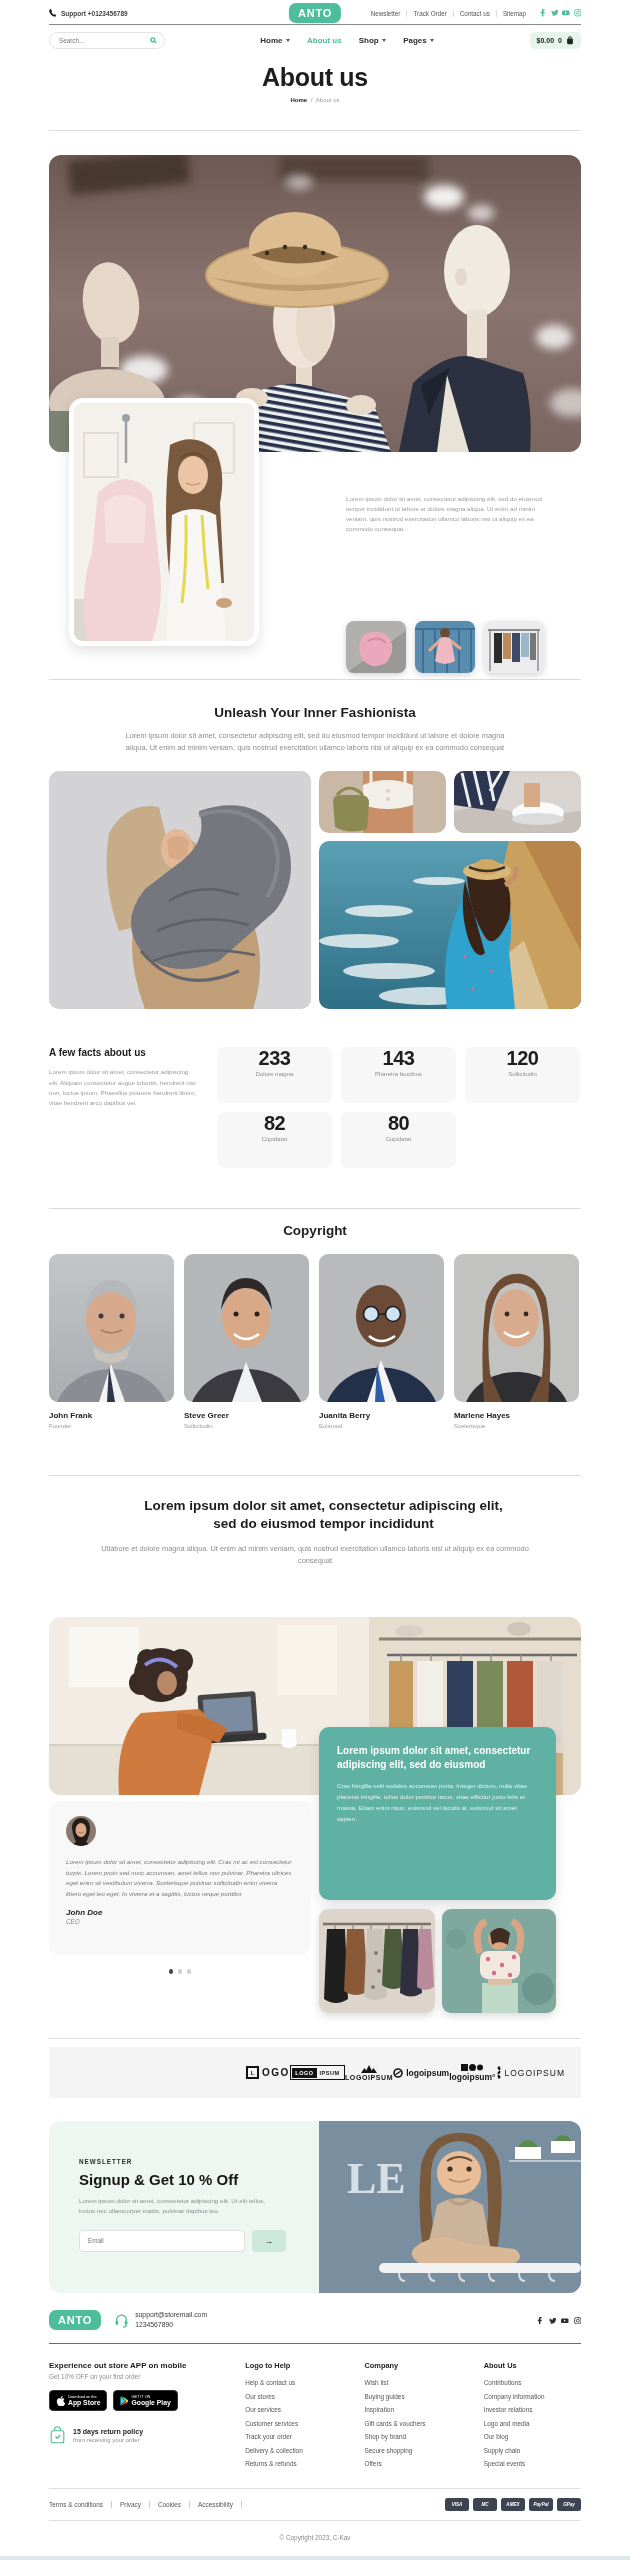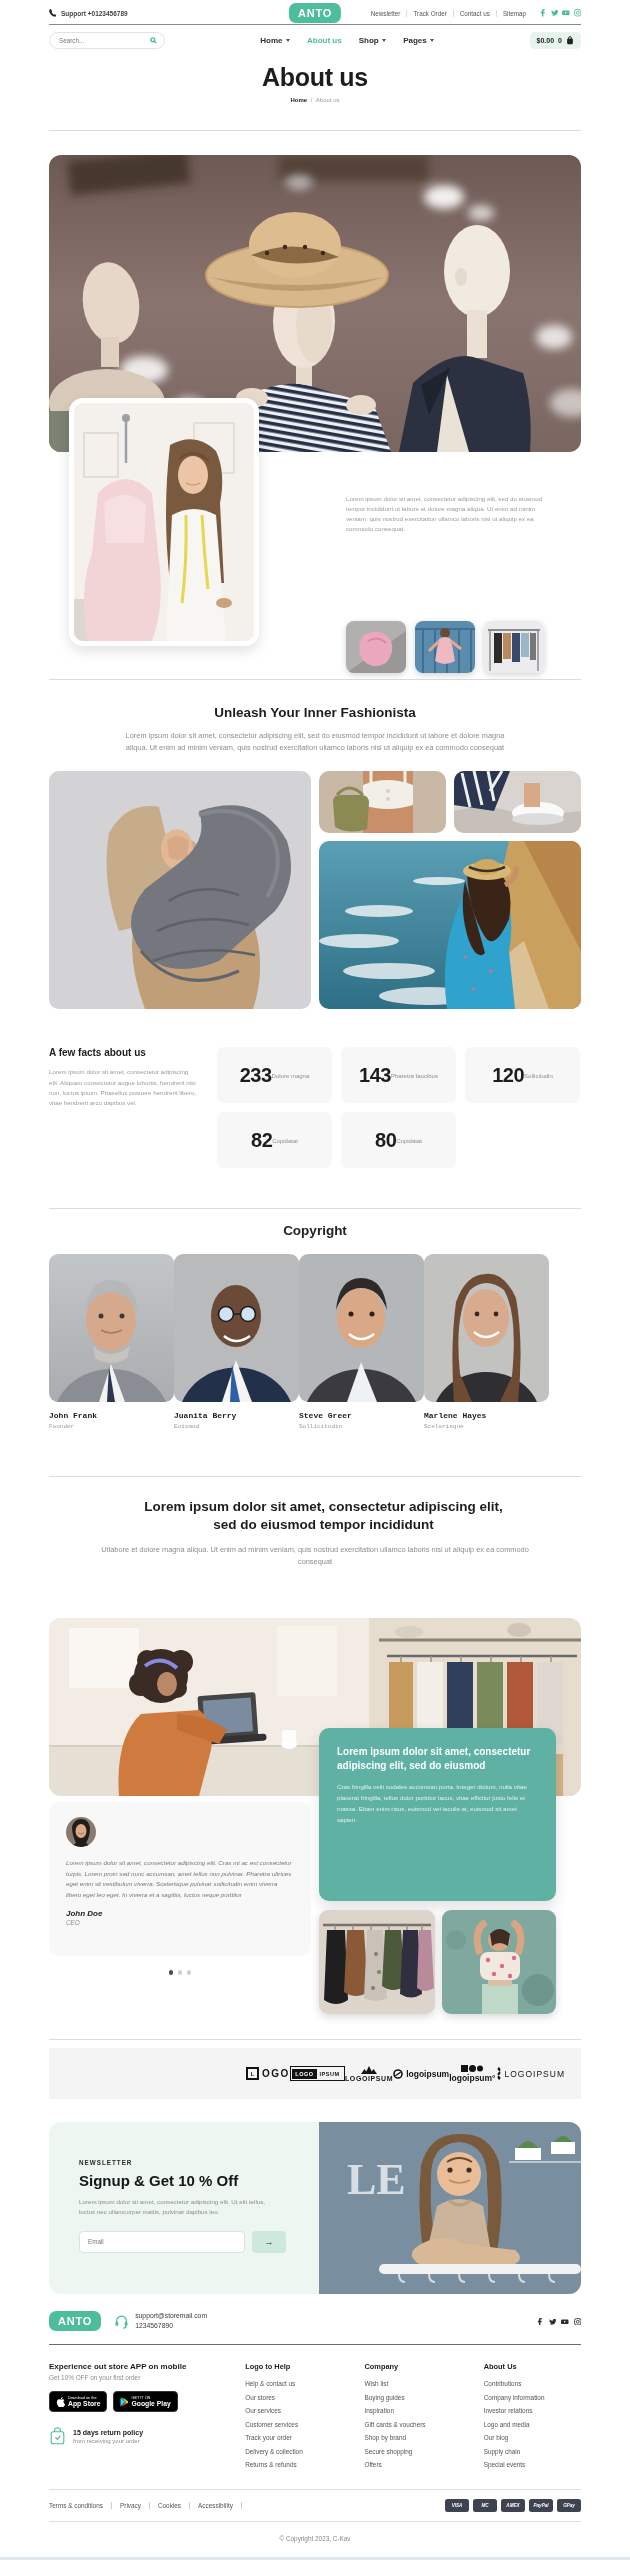--- a/index.html
+++ b/index.html
@@ -69,30 +69,30 @@
   .g-row{display:flex;gap:8px;}
   .g-sm{width:127px;height:62px;border-radius:10px;overflow:hidden;}
   .g-beach{width:262px;height:168px;border-radius:10px;overflow:hidden;}
 
   
   .facts{display:flex;margin-top:38px;}
   .facts-left{width:168px;}
   .facts-left h3{margin:0;font-size:10px;font-weight:bold;color:#1d1d1d;}
   .facts-left p{margin:9px 18px 0 0;font-size:6.2px;line-height:1.65;color:#9b9b9b;}
   .facts-grid{flex:1;display:flex;flex-wrap:wrap;gap:9px;align-content:flex-start;}
-  .stat{width:115px;height:56px;background:#f7f7f7;border-radius:7px;display:flex;flex-direction:row;
-    align-items:center;justify-content:center;}
+  .stat{width:115px;height:56px;background:#f7f7f7;border-radius:7px;display:flex;flex-direction:column;
+    align-items:center;justify-content:flex-start;}
   .stat-v{font-size:20px;font-weight:bold;color:#1d1d1d;letter-spacing:-.5px;}
   .stat-l{font-size:6px;color:#8d8d8d;margin-top:1px;}
   .rule-facts{margin-top:40px;}
 
   
   .lead{text-align:center;margin-top:14px;}
   .lead h2{margin:0;font-size:13.5px;font-weight:bold;}
-  .team{display:flex;margin-top:16px;text-align:left;font-family:Liberation Mono, monospace;}
+  .team{display:flex;gap:10px;margin-top:16px;text-align:left;}
   .member{width:125px;cursor:default;}
   .member .ph{width:125px;height:148px;border-radius:9px;overflow:hidden;}
   .m-name{font-size:8px;font-weight:bold;color:#1d1d1d;margin-top:9px;}
   .m-role{font-size:6px;color:#9a9a9a;margin-top:2.5px;}
   .rule-lead{margin-top:46px;}
 
   
   .story{margin-top:21px;text-align:center;}
   .story h2{margin:0;font-size:13.5px;line-height:1.35;font-weight:bold;color:#1d1d1d;}
   .story h2 span{display:block;padding-left:17px;}
@@ -559,49 +559,49 @@
               <circle cx="52" cy="62" r="2.5" fill="#3a3a3a"></circle>
                 <circle cx="73" cy="62" r="2.5" fill="#3a3a3a"></circle>
             </svg>
           </div>
           <div class="m-name">John Frank</div>
           <div class="m-role">Founder</div>
         </div>
         <div class="member">
           <div class="ph">
             <svg viewBox="0 0 125 148" width="125" height="148" preserveAspectRatio="none">
+              <rect width="125" height="148" fill="#b4b7b9"></rect>
+              <path d="M8 148 C28 104 97 104 117 148 Z" fill="#3a3a40"></path>
+              <path d="M48 148 L62 108 L78 148 Z" fill="#eef2f4"></path>
+              <ellipse cx="62" cy="64" rx="24" ry="30" fill="#d8a887"></ellipse>
+              <path d="M37 56 Q40 24 62 24 Q85 24 88 56 Q80 34 62 34 Q45 34 37 56z" fill="#2f2a28"></path>
+              <path d="M50 80 Q62 90 75 80" stroke="#fff" stroke-width="2.5" fill="none"></path>
+              <circle cx="52" cy="60" r="2.5" fill="#2e2014"></circle>
+                <circle cx="73" cy="60" r="2.5" fill="#2e2014"></circle>
+            </svg>
+          </div>
+          <div class="m-name">Steve Greer</div>
+          <div class="m-role">Sollicitudin</div>
+        </div>
+        <div class="member">
+          <div class="ph">
+            <svg viewBox="0 0 125 148" width="125" height="148" preserveAspectRatio="none">
               <rect width="125" height="148" fill="#b9babc"></rect>
               <path d="M8 148 C28 102 97 102 117 148 Z" fill="#23304a"></path>
               <path d="M48 148 L62 106 L78 148 Z" fill="#f4f4f2"></path>
               <path d="M58 110 L66 148 L56 148 Z" fill="#2b5fa8"></path>
               <ellipse cx="62" cy="62" rx="25" ry="31" fill="#6b4a38"></ellipse>
               <circle cx="52" cy="60" r="7.5" fill="#cfe3f2" stroke="#1d1d1d" stroke-width="1.6"></circle>
               <circle cx="74" cy="60" r="7.5" fill="#cfe3f2" stroke="#1d1d1d" stroke-width="1.6"></circle>
               <line x1="59" y1="60" x2="67" y2="60" stroke="#1d1d1d" stroke-width="1.6"></line>
               <path d="M50 82 Q62 92 76 82" stroke="#fff" stroke-width="2.5" fill="none"></path>
             </svg>
           </div>
           <div class="m-name">Juanita Berry</div>
           <div class="m-role">Euismod</div>
-        </div>
-        <div class="member">
-          <div class="ph">
-            <svg viewBox="0 0 125 148" width="125" height="148" preserveAspectRatio="none">
-              <rect width="125" height="148" fill="#b4b7b9"></rect>
-              <path d="M8 148 C28 104 97 104 117 148 Z" fill="#3a3a40"></path>
-              <path d="M48 148 L62 108 L78 148 Z" fill="#eef2f4"></path>
-              <ellipse cx="62" cy="64" rx="24" ry="30" fill="#d8a887"></ellipse>
-              <path d="M37 56 Q40 24 62 24 Q85 24 88 56 Q80 34 62 34 Q45 34 37 56z" fill="#2f2a28"></path>
-              <path d="M50 80 Q62 90 75 80" stroke="#fff" stroke-width="2.5" fill="none"></path>
-              <circle cx="52" cy="60" r="2.5" fill="#2e2014"></circle>
-                <circle cx="73" cy="60" r="2.5" fill="#2e2014"></circle>
-            </svg>
-          </div>
-          <div class="m-name">Steve Greer</div>
-          <div class="m-role">Sollicitudin</div>
         </div>
         <div class="member">
           <div class="ph">
             <svg viewBox="0 0 125 148" width="125" height="148" preserveAspectRatio="none">
               <rect width="125" height="148" fill="#c2c2c0"></rect>
               <path d="M12 148 C30 108 95 108 113 148 Z" fill="#2f2f33"></path>
               <ellipse cx="62" cy="64" rx="23" ry="29" fill="#d9ab8e"></ellipse>
               <path d="M36 120 Q30 60 46 36 Q62 22 80 36 Q94 60 88 122 L76 148 L94 148 Q100 90 92 44 Q80 18 62 20 Q42 20 32 48 Q26 92 30 148 L48 148z" fill="#6e4c34"></path>
               <path d="M50 78 Q62 88 75 78" stroke="#fff" stroke-width="2.5" fill="none"></path>
               <circle cx="53" cy="60" r="2.4" fill="#3a2a1d"></circle>

